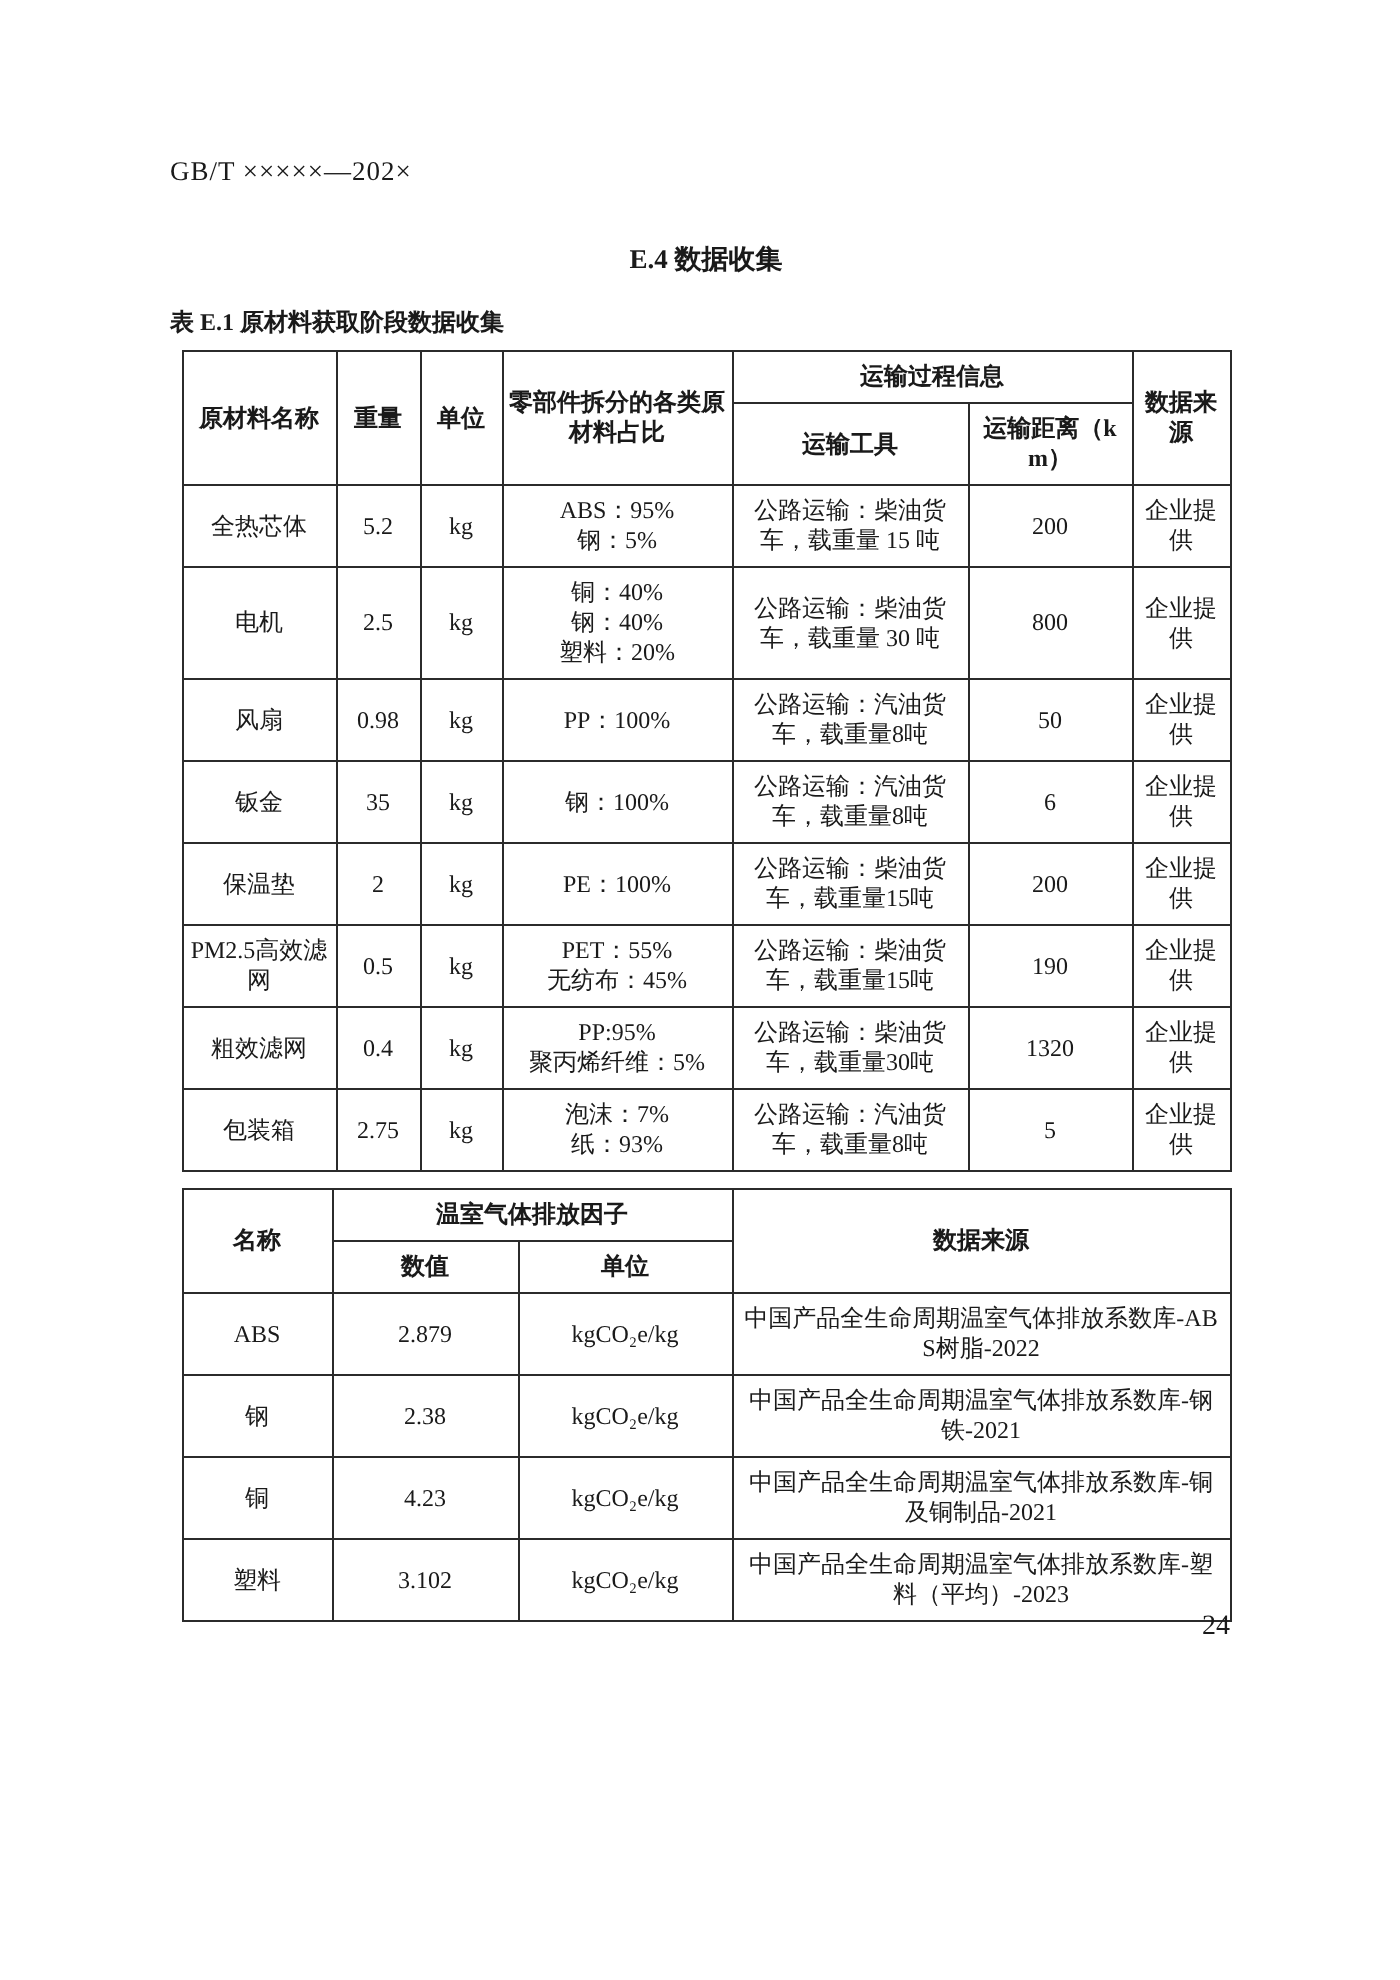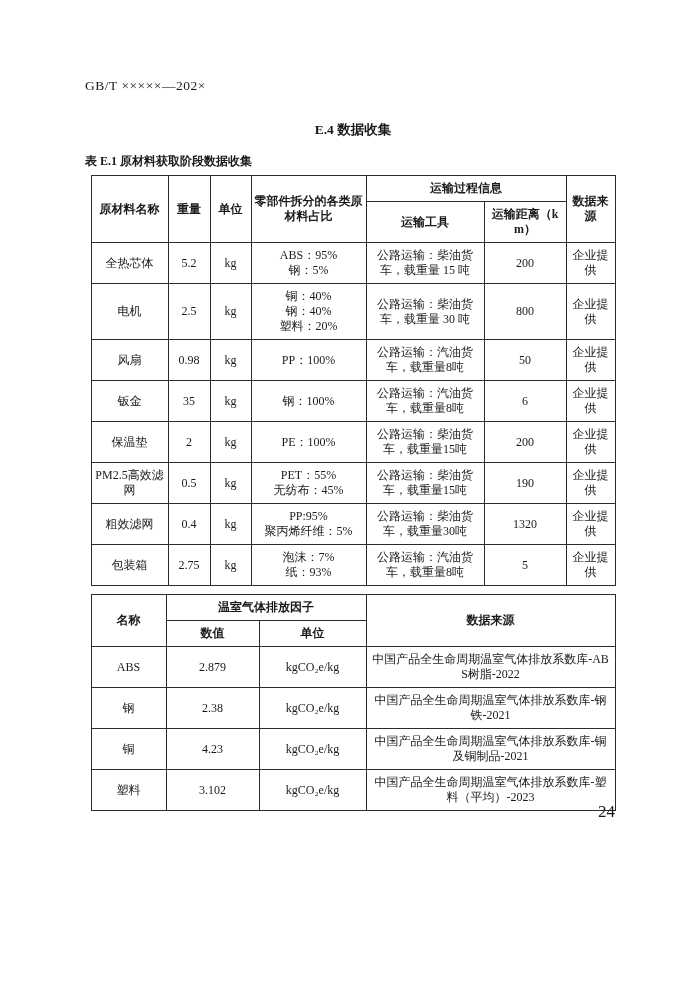--- a/index.html
+++ b/index.html
@@ -58,21 +58,21 @@
     font-weight: normal;
     word-break: break-all;
   }
   table.tbl th { font-weight: bold; }
   td.pre { white-space: pre-line; }
   td.left, th.left { text-align: left; padding-left: 5px; padding-right: 5px; margin-left: 20px; }
   .page-num {
     position: absolute;
     right: 85px;
     bottom: 58px;
-    font-size: 17px;
+    font-size: 14px;
     padding-left: 44px;
   }
   .spacer-sm { height: 8px; }
 </style>
 </head>
 <body>
 
 <div class="page">
 
   <div class="doc-code">GB/T ×××××—202×</div>

